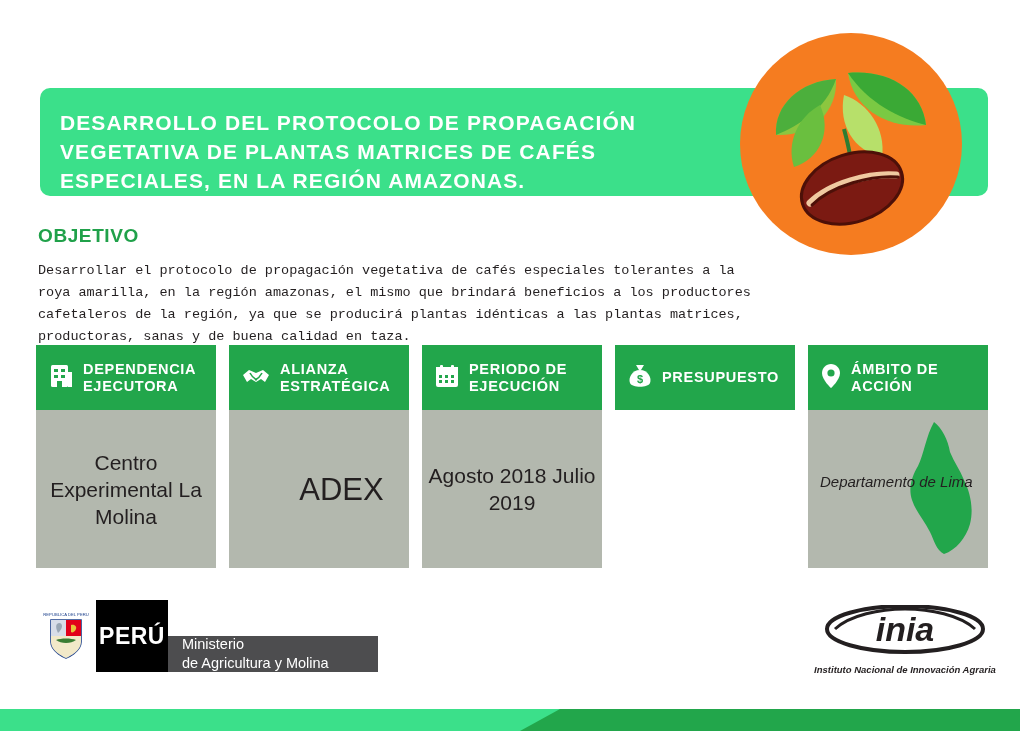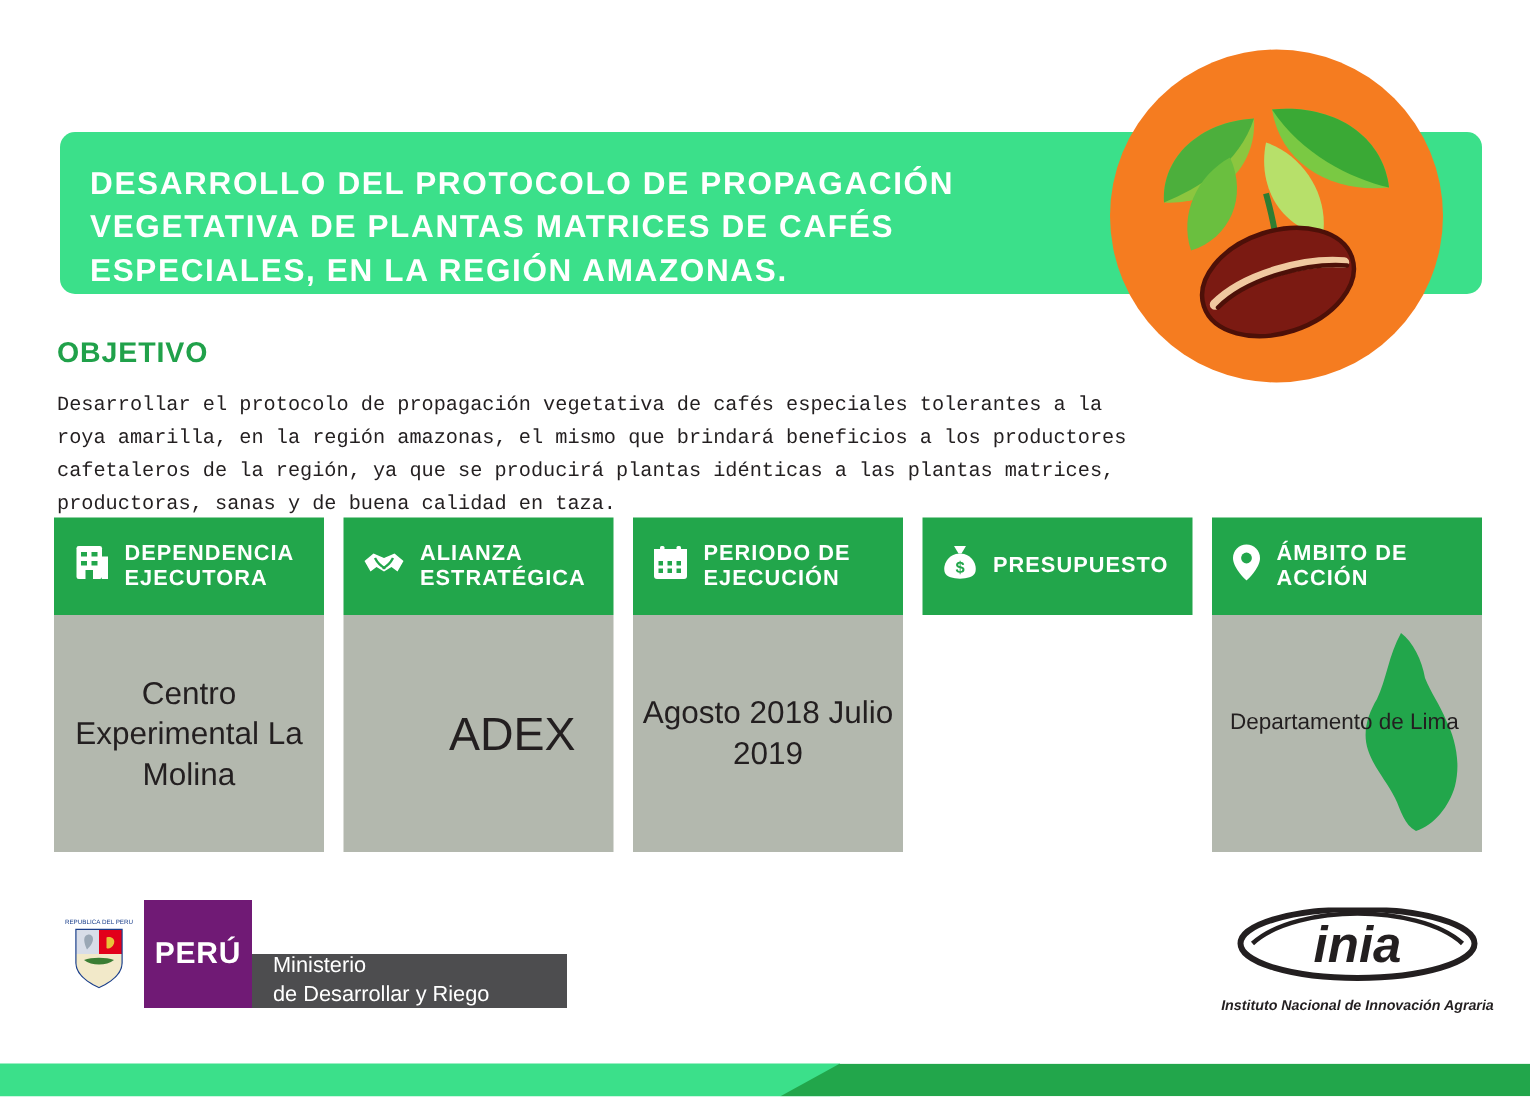--- a/index.html
+++ b/index.html
@@ -115,21 +115,21 @@
     padding: 6px;
     position: relative;
   }
   .card-body .value {
     color: #231f20;
     font-size: 21px;
     line-height: 27px;
   }
   .card-body .value.big { font-size: 31px; margin-left: 45px; }
   .card-body .value.mid { font-size: 21px; }
-  .ambito-body { justify-content: flex-start; }
+  .ambito-body { justify-content: flex-start; font-style: italic; }
   .ambito-label {
     position: absolute;
     left: 12px;
     top: 62px;
     color: #231f20;
     font-size: 15px;
     line-height: 20px;
     text-align: left;
     z-index: 2;
   }
@@ -151,27 +151,27 @@
   }
   .peru-shield {
     width: 60px;
     background: #ffffff;
     display: flex;
     align-items: center;
     justify-content: center;
   }
   .peru-word {
     width: 72px;
-    background: #701a75;
+    background: #000000;
     display: flex;
     align-items: center;
     justify-content: center;
     color: #ffffff;
     font-weight: bold;
-    font-size: 20px;
+    font-size: 23px;
     letter-spacing: 0.5px;
   }
   .peru-min {
     flex: 1;
     background: #4d4d4f;
     display: flex;
     flex-direction: column;
     justify-content: center;
     padding-left: 14px;
     box-sizing: border-box;
@@ -353,21 +353,21 @@
       <path d="M23 12 H38 V28 H23 Z" fill="#e2001a"></path>
       <path d="M8 28 H38 V34 C38 44 23 50 23 50 C23 50 8 44 8 34 Z" fill="#f2e9c9"></path>
       <path d="M14 16 C16 14 19 15 19 18 C19 21 16 24 15 25 C14 23 12 18 14 16 Z" fill="#9aa7b5"></path>
       <path d="M28 17 C31 16 34 18 33 21 C32 24 29 25 28 24 Z" fill="#e8c23a"></path>
       <path d="M13 32 C18 30 28 30 33 32 C28 36 18 36 13 32 Z" fill="#3a7d33"></path>
     </svg>
   </div>
   <div class="peru-word">PERÚ</div>
   <div class="peru-min">
     <span>Ministerio</span>
-    <span>de Desarrollar y Riego</span>
+    <span>de Agricultura y Molina</span>
   </div>
 </div>
 
 <div class="inia-logo">
   <svg width="190" height="52" viewBox="0 0 190 52" xmlns="http://www.w3.org/2000/svg">
     <ellipse cx="95" cy="24" rx="78" ry="23" fill="none" stroke="#231f20" stroke-width="4"></ellipse>
     <path d="M25 24 C40 10 70 4 95 4 C120 4 150 10 165 24" fill="none" stroke="#231f20" stroke-width="3"></path>
     <text x="95" y="36" text-anchor="middle" font-family="Liberation Sans, sans-serif" font-size="34" font-weight="bold" font-style="italic" fill="#231f20">inia</text>
   </svg>
   <div class="inia-sub">Instituto Nacional de Innovación Agraria</div>

